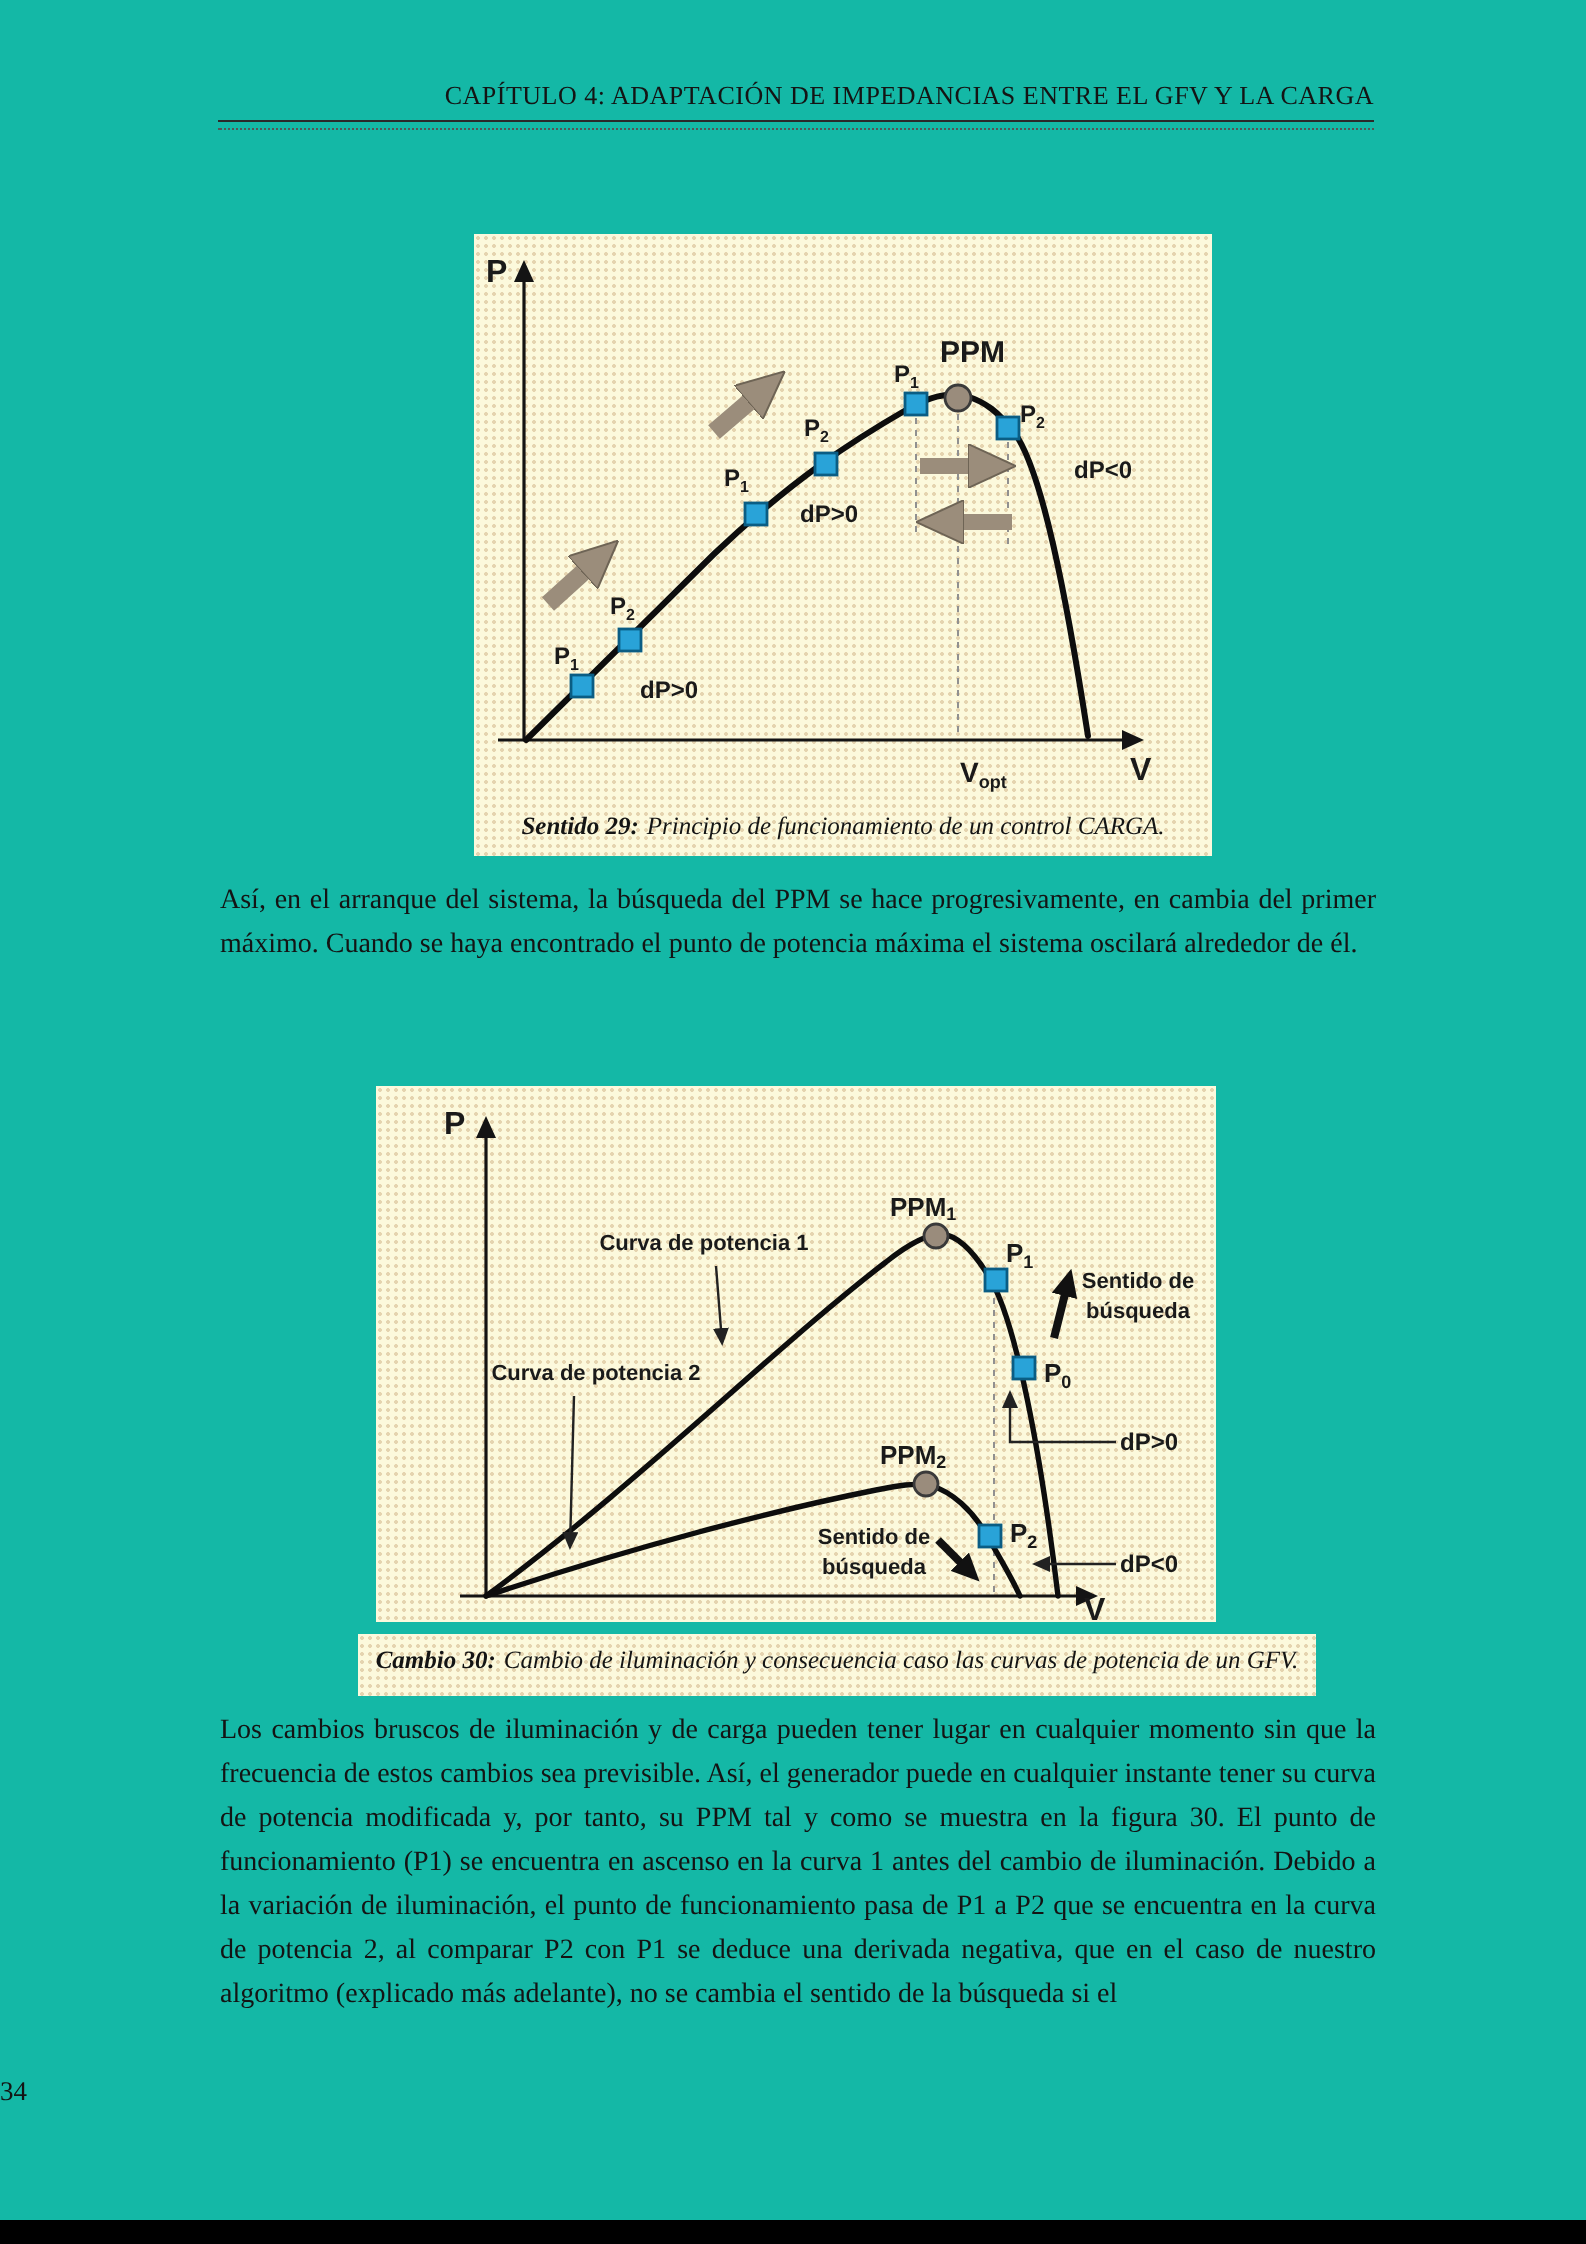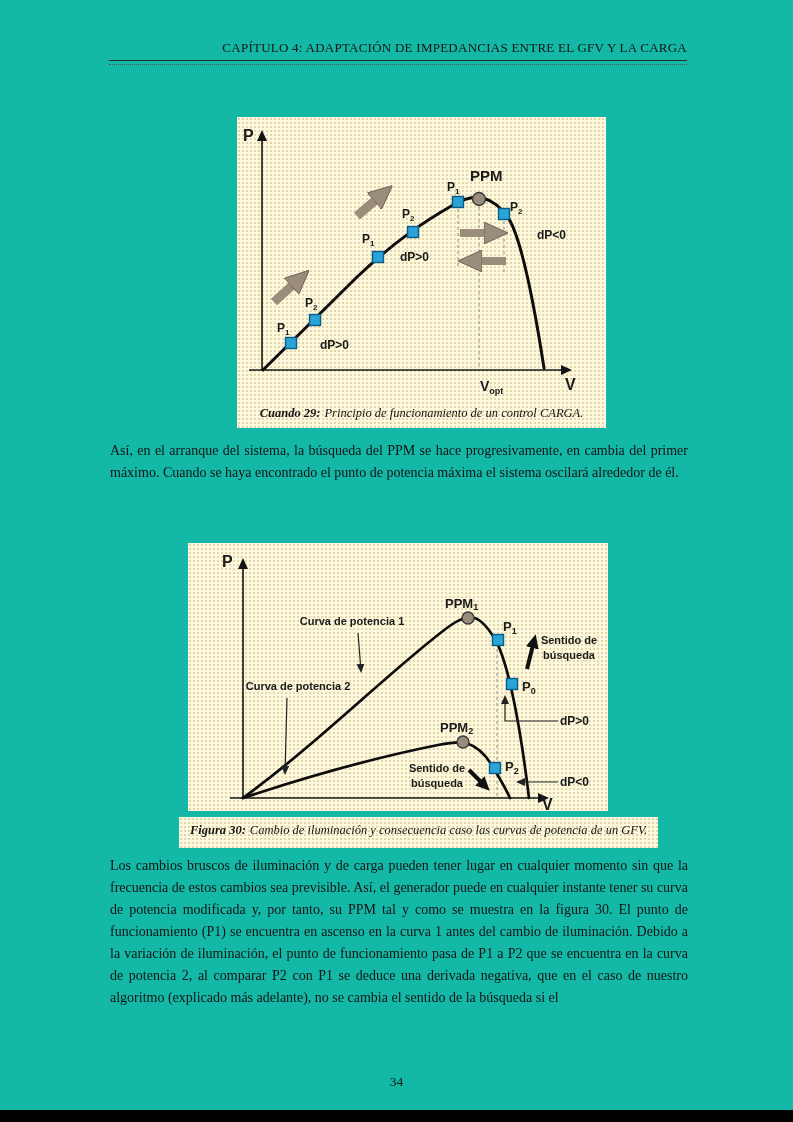--- a/index.html
+++ b/index.html
@@ -38,21 +38,21 @@
   .tharrow-h{stroke:var(--arrow-brown,#9b8d7b);stroke-width:8;}
   .blkarrow{stroke:#111;stroke-width:4;}
   .thin{stroke:#222;stroke-width:1.2;fill:none;}
   .dash{stroke:#909090;stroke-width:1;stroke-dasharray:3 3;}
   .para{
     position:absolute;left:110px;width:578px;margin:0;
     text-align:justify;font-size:14px;line-height:22px;
   }
   .p1{top:440px;}
   .p2{top:855px;}
-  .page-number{position:absolute;left:0;top:1038px;width:100%;text-align:center;font-size:13.5px;margin-top:36px;}
+  .page-number{position:absolute;left:0;top:1038px;width:100%;text-align:left;font-size:13.5px;}
   .bottom-bar{position:absolute;left:0;top:1110px;width:793px;height:12px;background:var(--bar-black,#000);}
 </style>
 </head>
 <body>
 
 <div class="page">
 
   <div class="chapter-header">CAPÍTULO 4: ADAPTACIÓN DE IMPEDANCIAS ENTRE EL GFV Y LA CARGA</div>
   <div class="rule-solid"></div>
   <div class="rule-dotted"></div>
@@ -109,21 +109,21 @@
       <text class="flabel" font-size="12" x="210" y="74"><tspan>P</tspan><tspan font-size="8" dy="3">1</tspan></text>
       <text class="flabel" font-size="12" x="273" y="94"><tspan>P</tspan><tspan font-size="8" dy="3">2</tspan></text>
 
       <text class="flabel" font-size="12" x="83" y="232">dP&gt;0</text>
       <text class="flabel" font-size="12" x="163" y="144">dP&gt;0</text>
       <text class="flabel" font-size="12" x="300" y="122">dP&lt;0</text>
 
       <text class="flabel" font-size="14" x="243" y="274"><tspan>V</tspan><tspan font-size="9" dy="3">opt</tspan></text>
     </svg>
     <div class="figcap">
-      <b>Cuando 29:</b><span>Principio de funcionamiento de un control CARGA.</span>
+      <b>Sentido 29:</b><span>Principio de funcionamiento de un control CARGA.</span>
     </div>
   </div>
 
   <p class="para p1">Así, en el arranque del sistema, la búsqueda del PPM se hace progresivamente, en cambia del primer máximo. Cuando se haya encontrado el punto de potencia máxima el sistema oscilará alrededor de él.</p>
 
   <div class="fig30plot fig-bg">
     <svg width="420" height="268" viewBox="0 0 420 268">
       <defs>
         <marker id="ah30-axis" markerWidth="11" markerHeight="10" refX="8" refY="5" orient="auto" markerUnits="userSpaceOnUse">
           <path d="M0,0 L11,5 L0,10 z" fill="#141414"></path>
@@ -186,21 +186,21 @@
       <g>
         <text class="flabel" font-size="11" x="249" y="229" text-anchor="middle">Sentido de</text>
         <text class="flabel" font-size="11" x="249" y="244" text-anchor="middle">búsqueda</text>
       </g>
 
       <text class="flabel" font-size="12" x="372" y="182">dP&gt;0</text>
       <text class="flabel" font-size="12" x="372" y="243">dP&lt;0</text>
     </svg>
   </div>
   <div class="fig30cap fig-bg figcap">
-    <b>Figura 30:</b><span>Cambio de iluminación y consecuencia caso las curvas de potencia de un GFV.</span>
+    <b>Cambio 30:</b><span>Cambio de iluminación y consecuencia caso las curvas de potencia de un GFV.</span>
   </div>
 
   <p class="para p2">Los cambios bruscos de iluminación y de carga pueden tener lugar en cualquier momento sin que la frecuencia de estos cambios sea previsible. Así, el generador puede en cualquier instante tener su curva de potencia modificada y, por tanto, su PPM tal y como se muestra en la figura 30. El punto de funcionamiento (P1) se encuentra en ascenso en la curva 1 antes del cambio de iluminación. Debido a la variación de iluminación, el punto de funcionamiento pasa de P1 a P2 que se encuentra en la curva de potencia 2, al comparar P2 con P1 se deduce una derivada negativa, que en el caso de nuestro algoritmo (explicado más adelante), no se cambia el sentido de la búsqueda si el</p>
 
   <div class="page-number">34</div>
 
   <div class="bottom-bar"></div>
 </div>
 
 </body></html>

